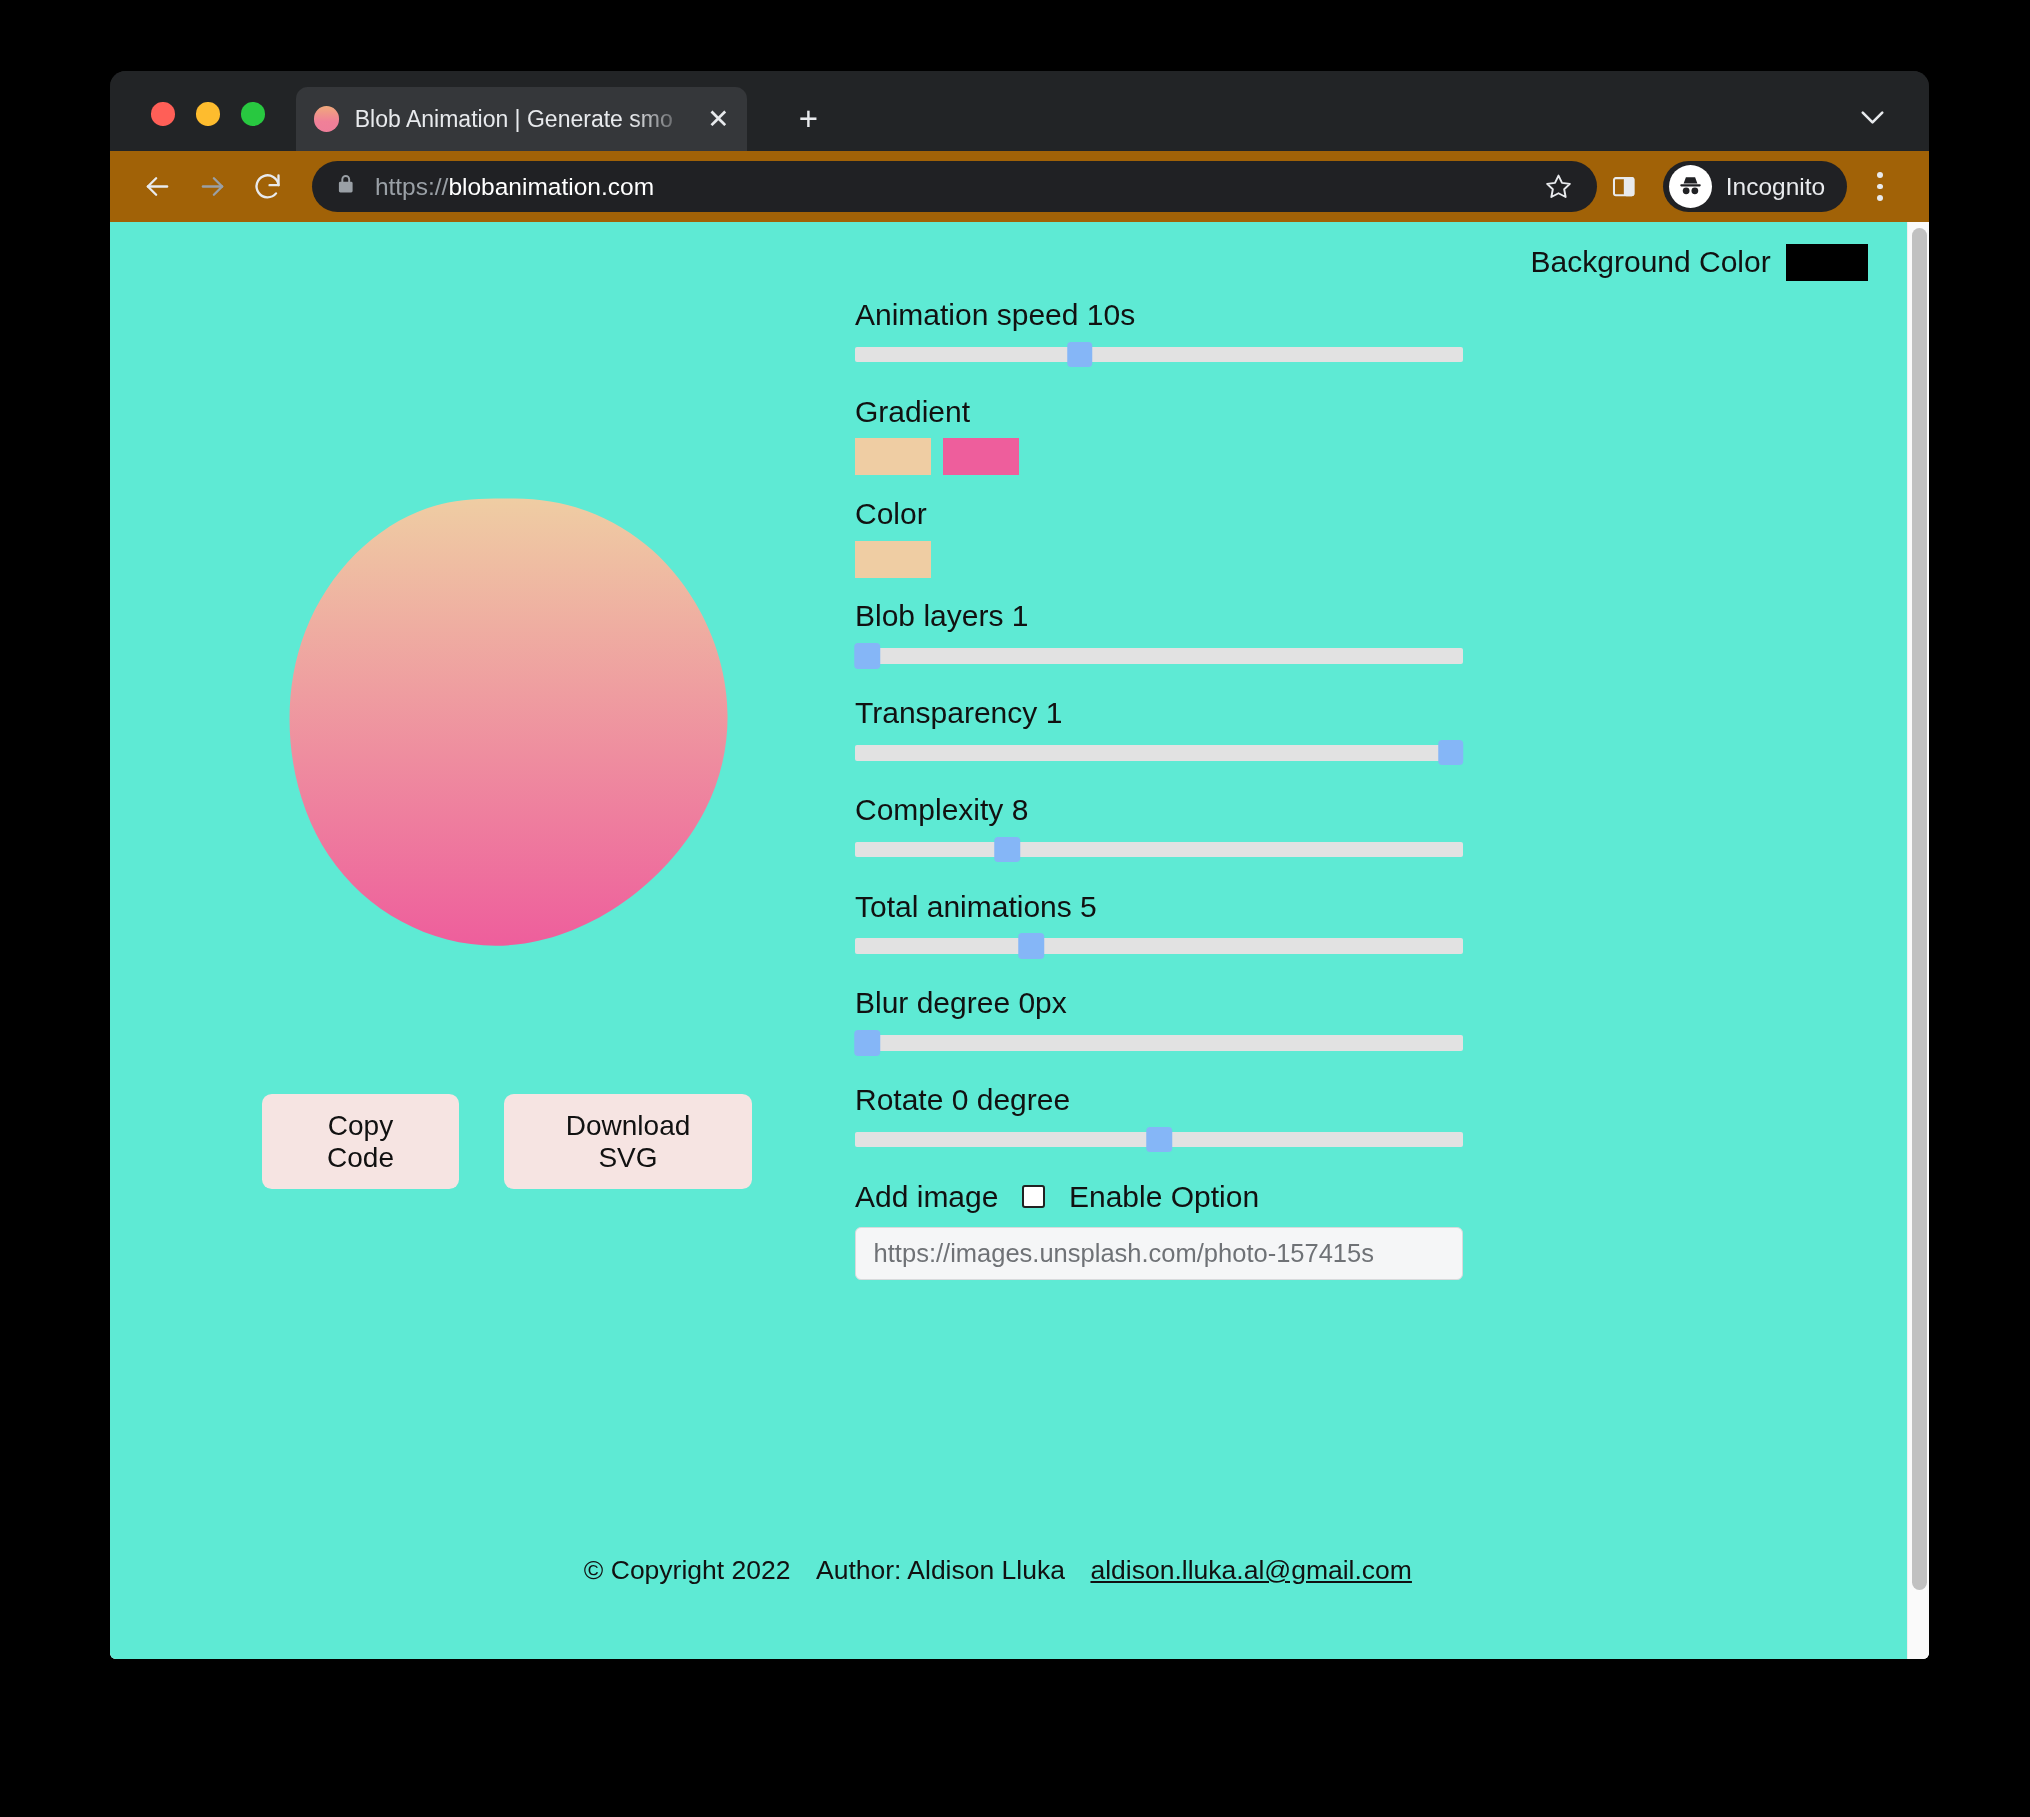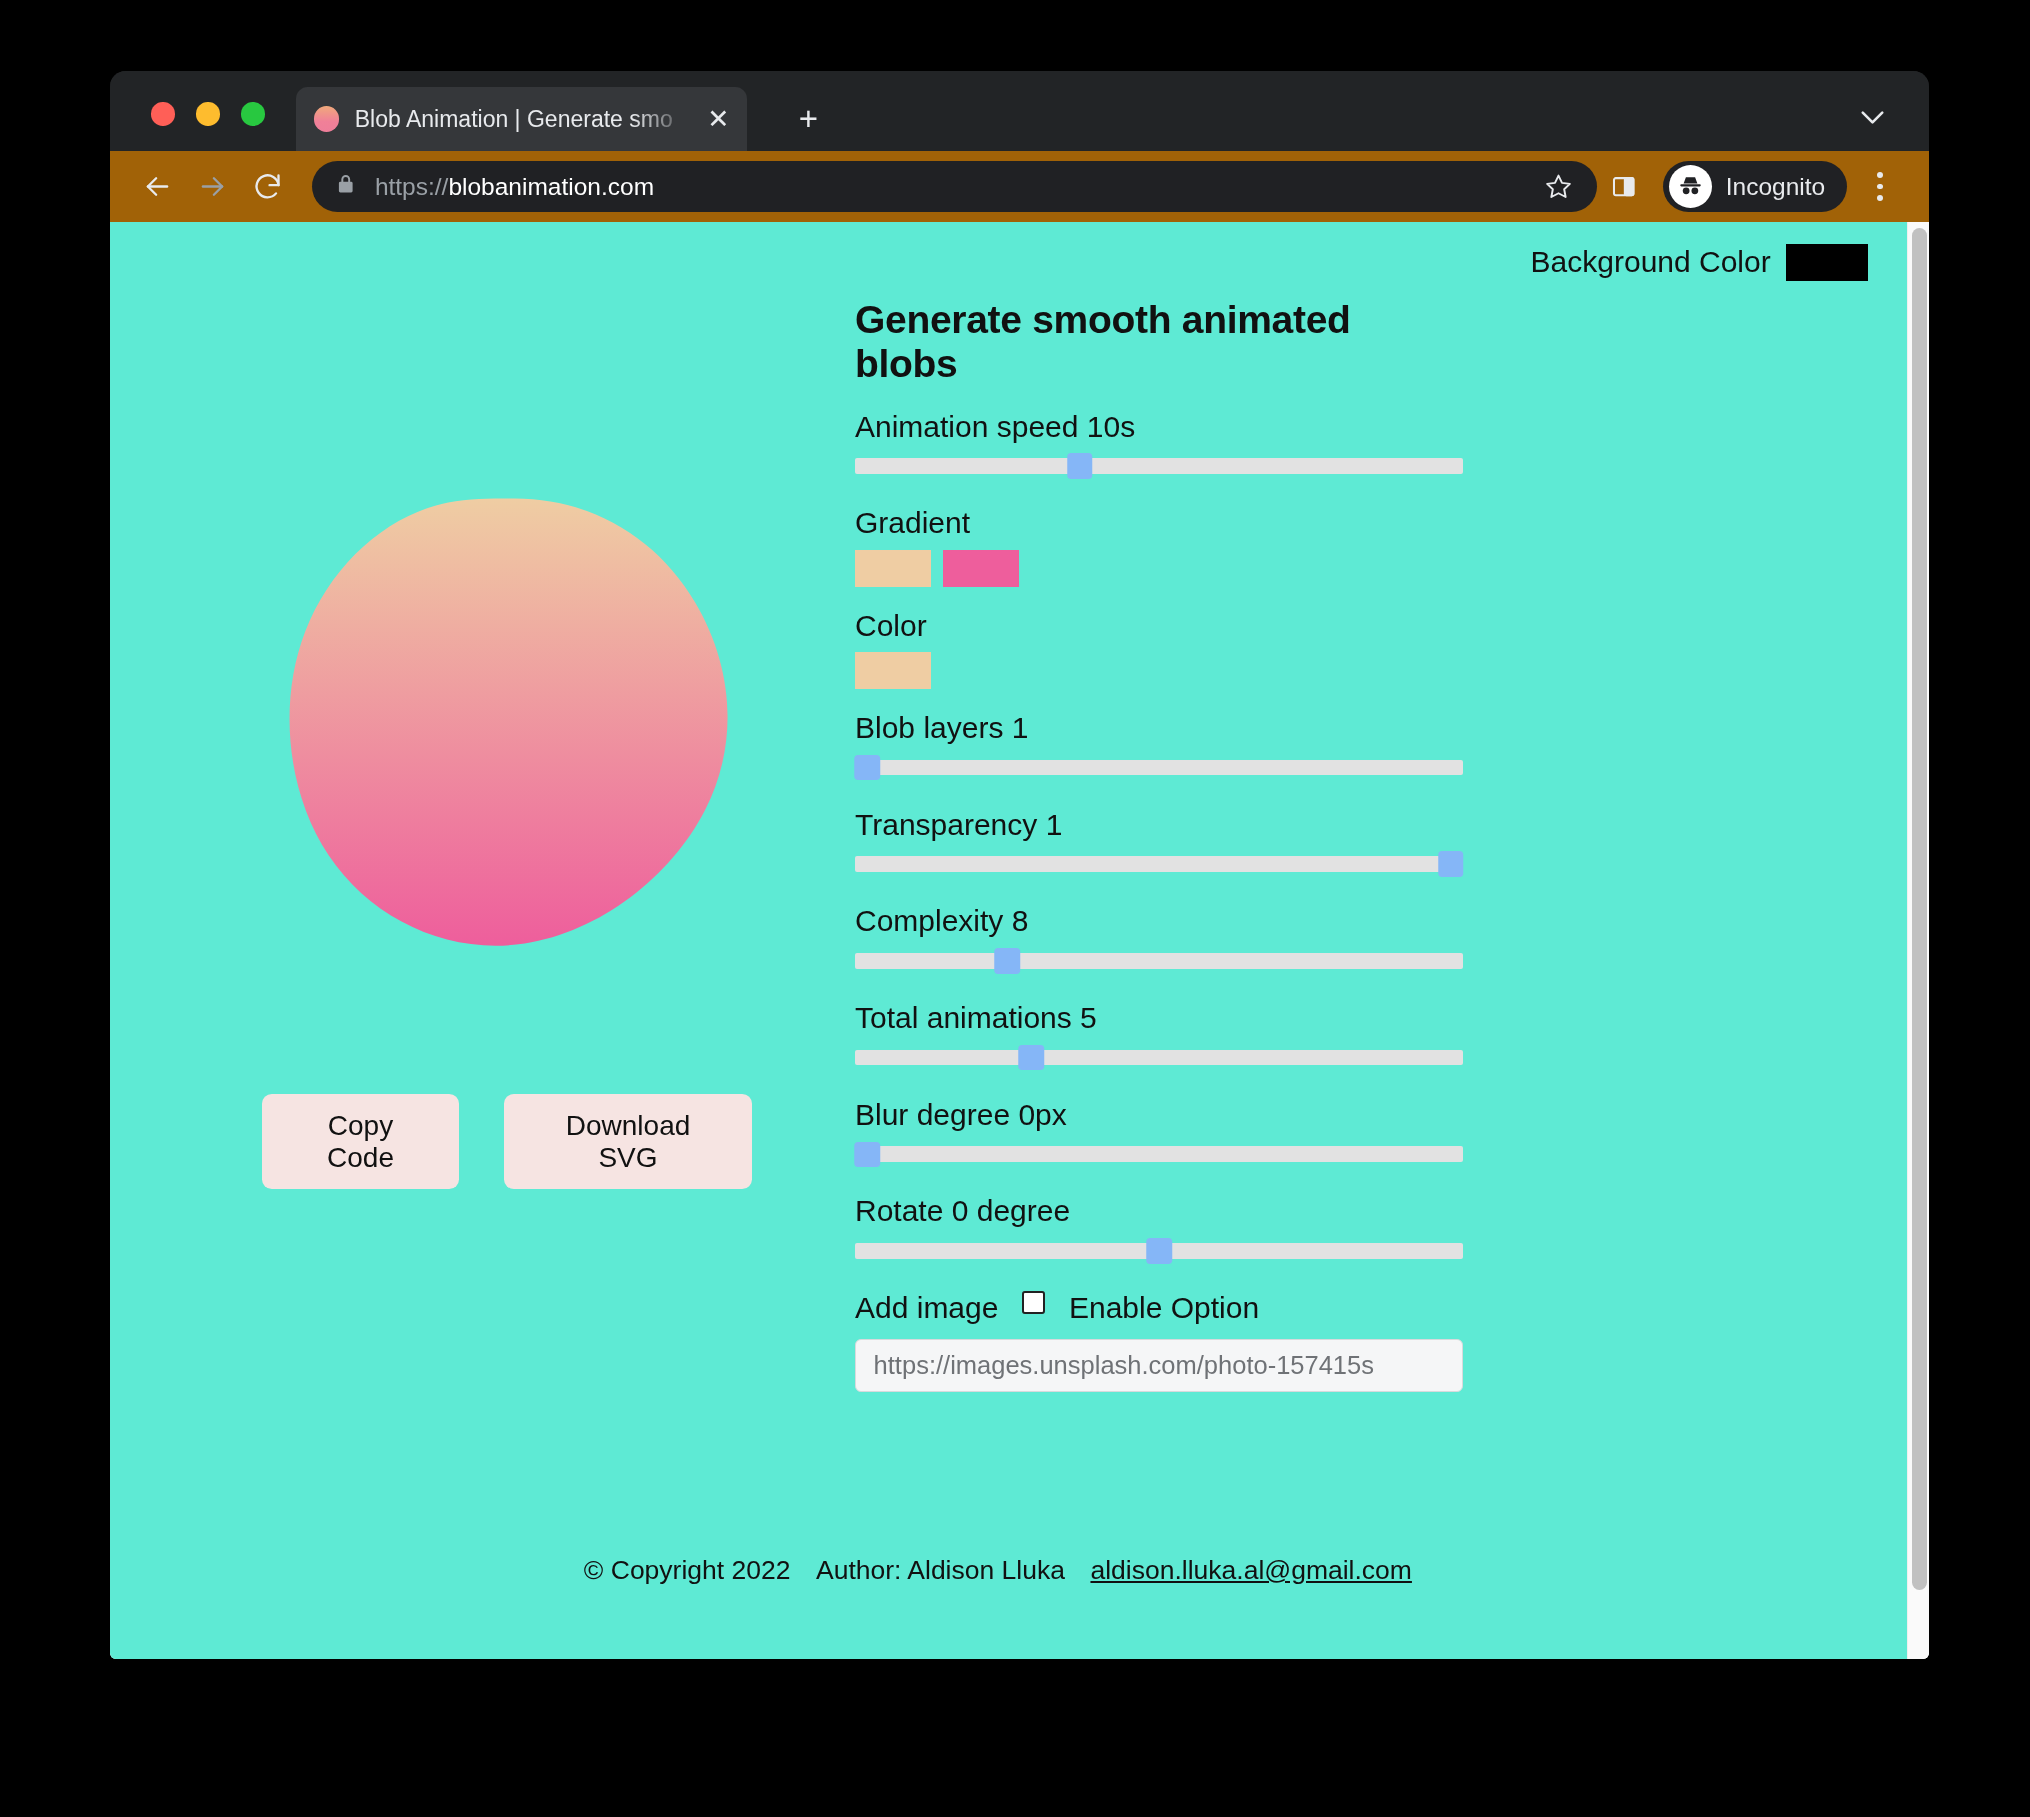--- a/index.html
+++ b/index.html
@@ -290,20 +290,21 @@
     display: flex;
     gap: 11.8px;
     margin-bottom: 21.6px;
   }
   .swatch {
     width: 76px; height: 37px;
     cursor: pointer;
   }
   .addimg-row {
     display: flex;
+    align-items: center;
     gap: 24px;
     margin-top: 5.9px;
     margin-bottom: 13.7px;
   }
   .addimg-row .ctl-label { margin-bottom: 0; }
   .checkbox {
     width: 22.5px; height: 22.5px;
     border: 2px solid #222222;
     border-radius: 2.9px;
     background: #FFFFFF;
@@ -447,21 +448,20 @@
           </svg>
         </div>
 
         <div class="blob-buttons">
           <button class="pill-btn">Copy Code</button>
           <button class="pill-btn">Download SVG</button>
         </div>
       </div>
 
       <div class="controls">
-        <h1>Generate smooth animated blobs</h1>
 
         <label class="ctl-label">Animation speed 10s</label>
         <div class="slider">
           <div class="slider-track"></div>
           <div class="slider-thumb" style="left: 37%;"></div>
         </div>
 
         <label class="ctl-label">Gradient</label>
         <div class="swatch-row">
           <span class="swatch" style="background: rgb(239, 205, 163);"></span>

